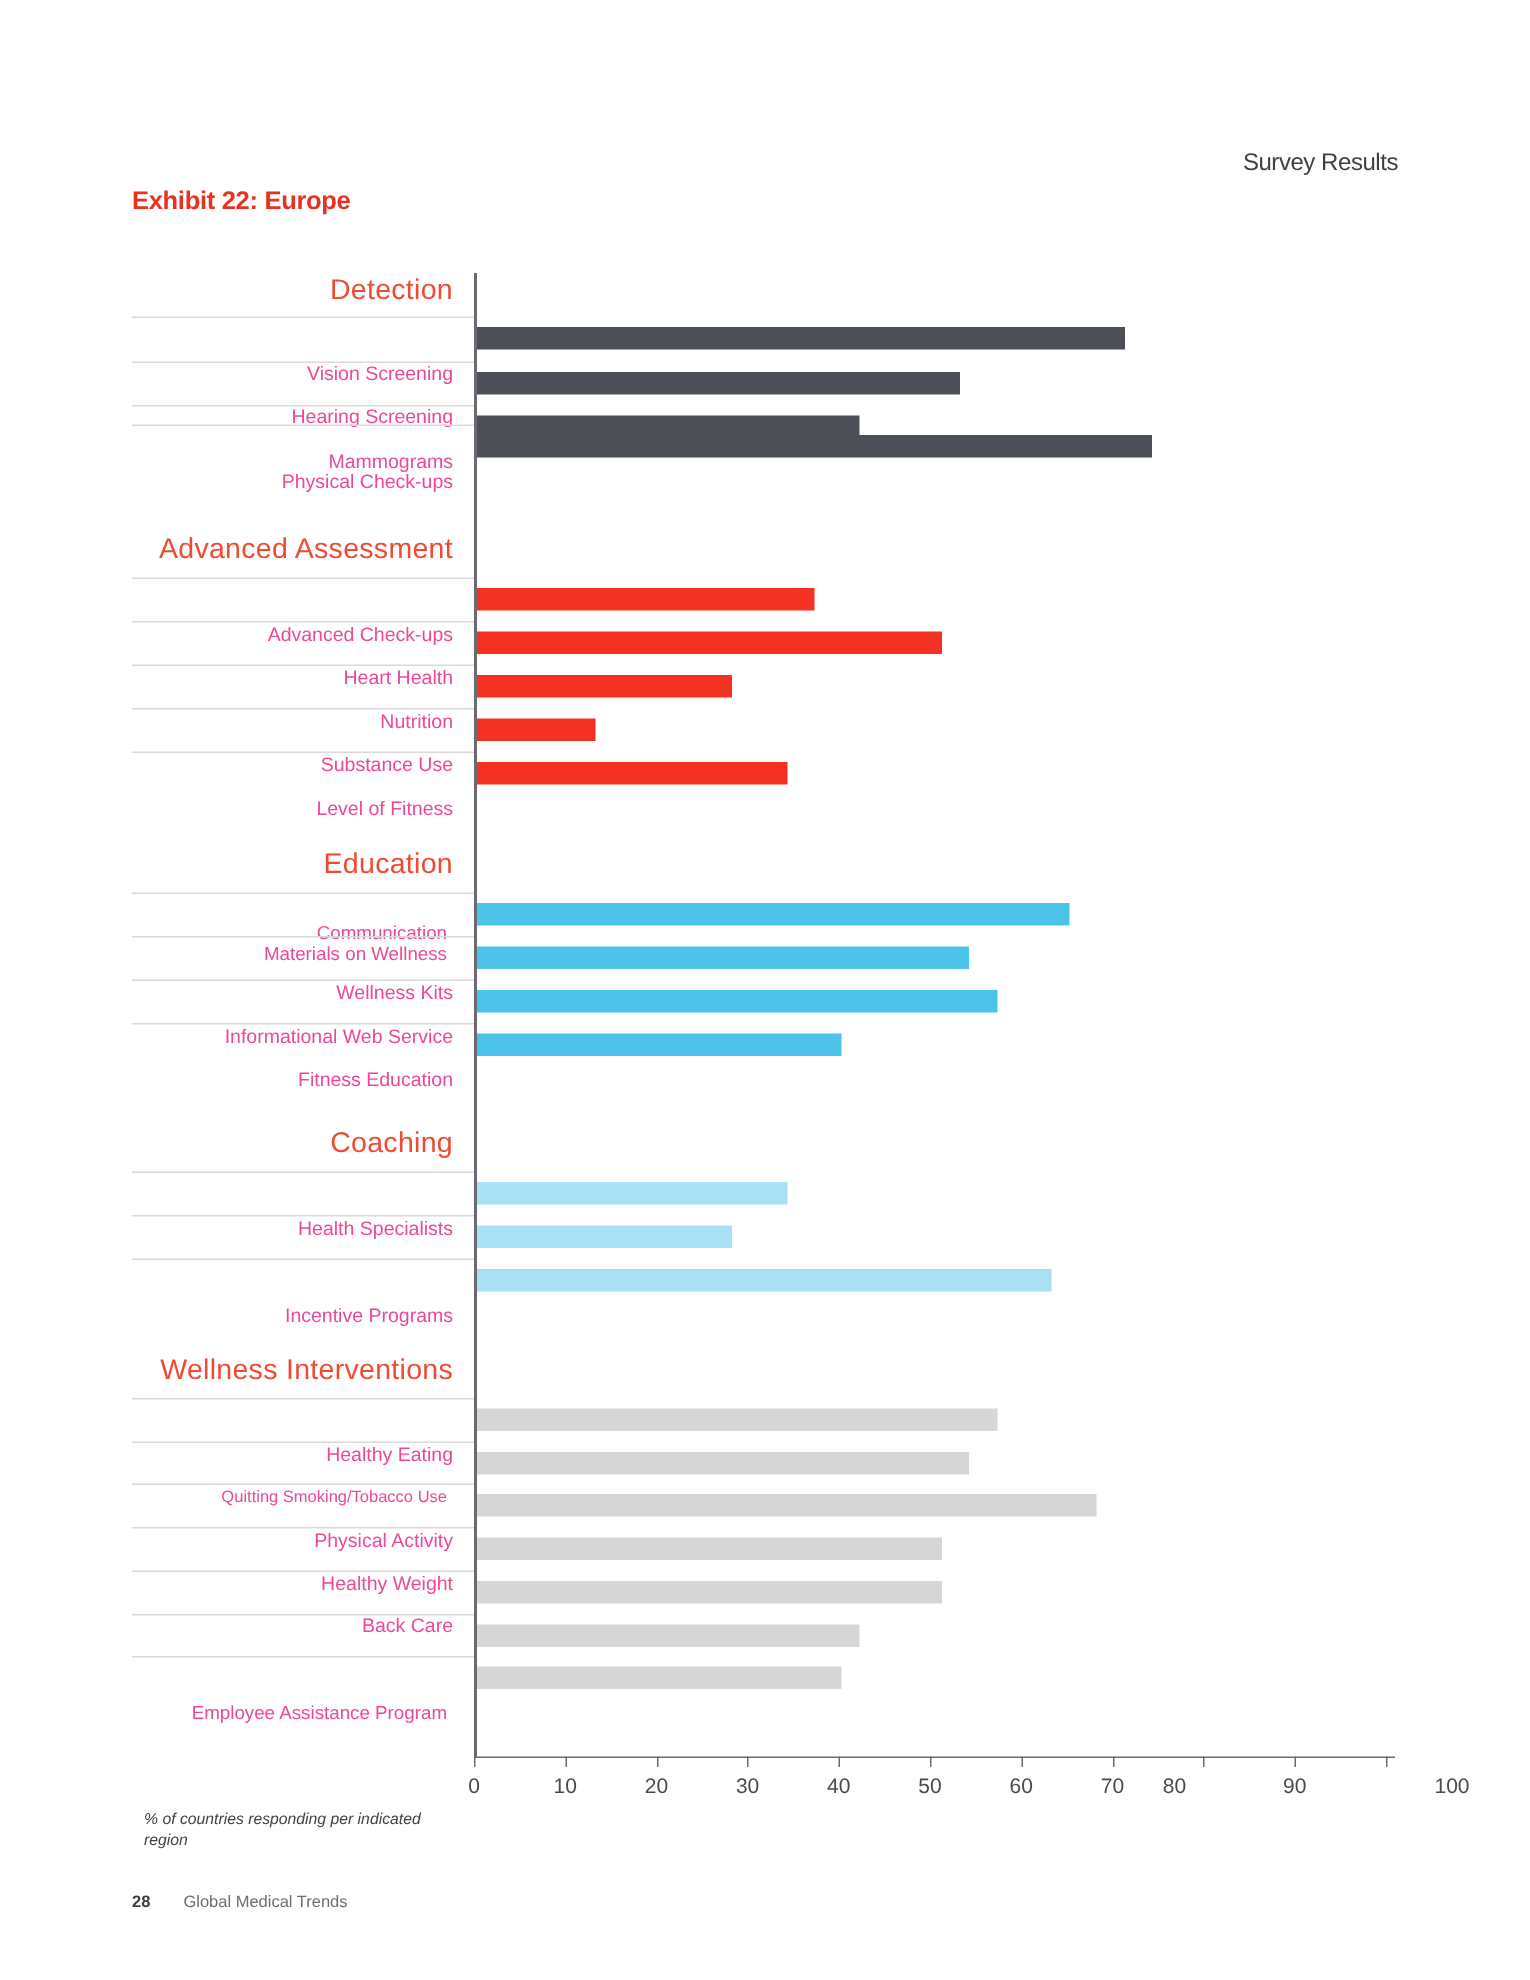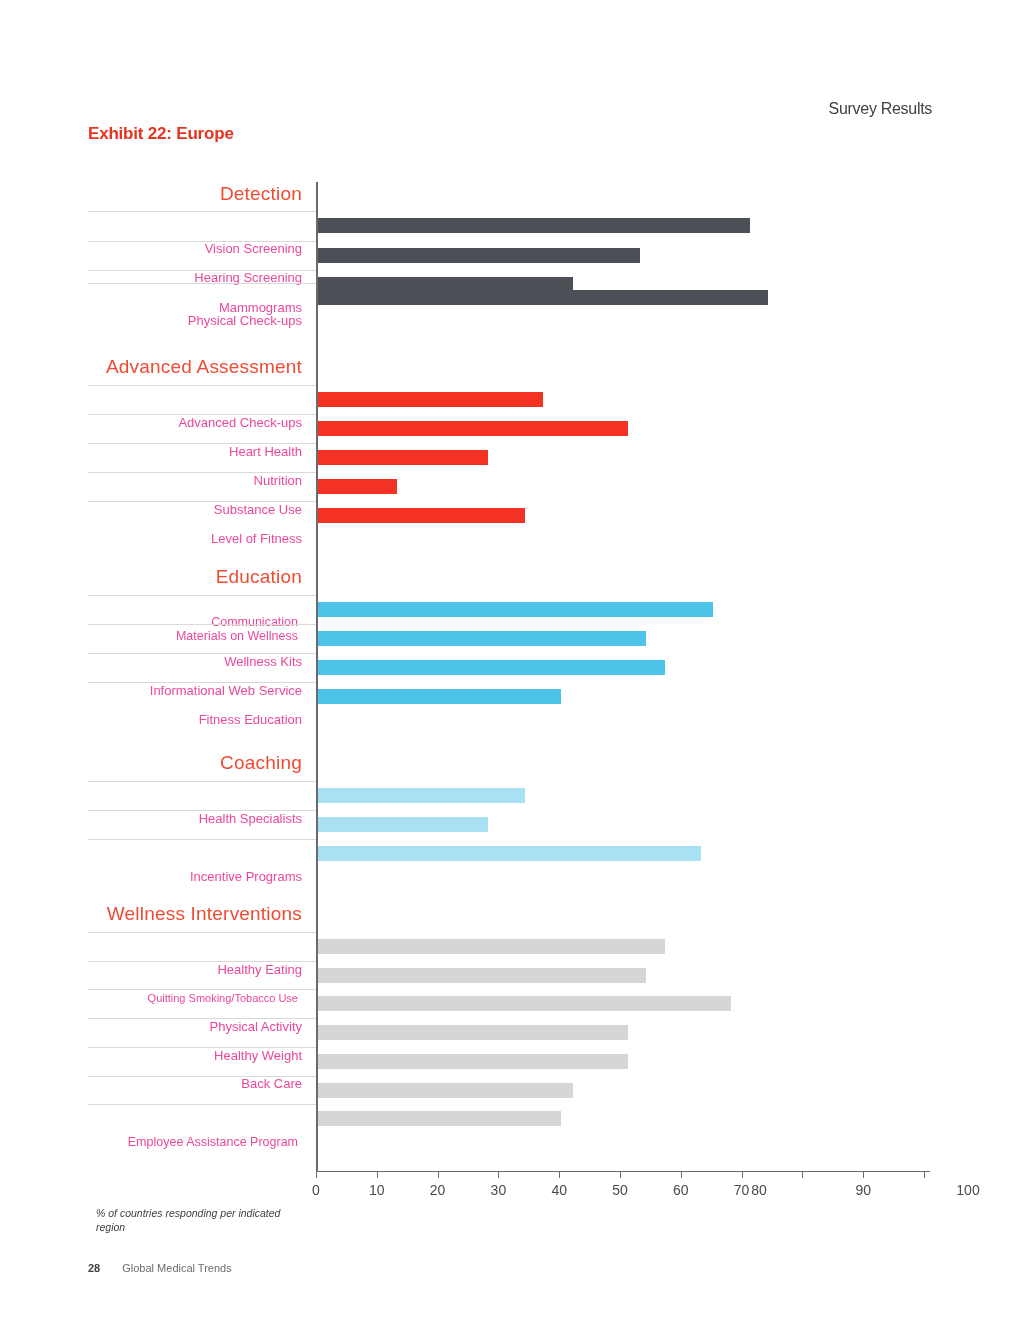--- a/index.html
+++ b/index.html
@@ -296,21 +296,21 @@
       <div class="tick-label" style="left: 498.4px;">30</div>
       <div class="tick" style="left: 559.2px;"></div>
       <div class="tick-label" style="left: 559.2px;">40</div>
       <div class="tick" style="left: 620px;"></div>
       <div class="tick-label" style="left: 620px;">50</div>
       <div class="tick" style="left: 680.8px;"></div>
       <div class="tick-label" style="left: 680.8px;">60</div>
       <div class="tick" style="left: 741.6px;"></div>
       <div class="tick-label" style="left: 741.6px;">70</div>
       <div class="tick" style="left: 802.4px;"></div>
-      <div class="tick-label" style="left: 759px;">80</div>
+      <div class="tick-label" style="left: 783px;">80</div>
       <div class="tick" style="left: 863.2px;"></div>
       <div class="tick-label" style="left: 863.2px;">90</div>
       <div class="tick" style="left: 924px;"></div>
       <div class="tick-label" style="left: 924px; margin-left: 44px;">100</div>
     </div>
 
   <div class="page-footer">
     <span class="pg-num">28</span><span>Global Medical Trends</span>
   </div>
 

